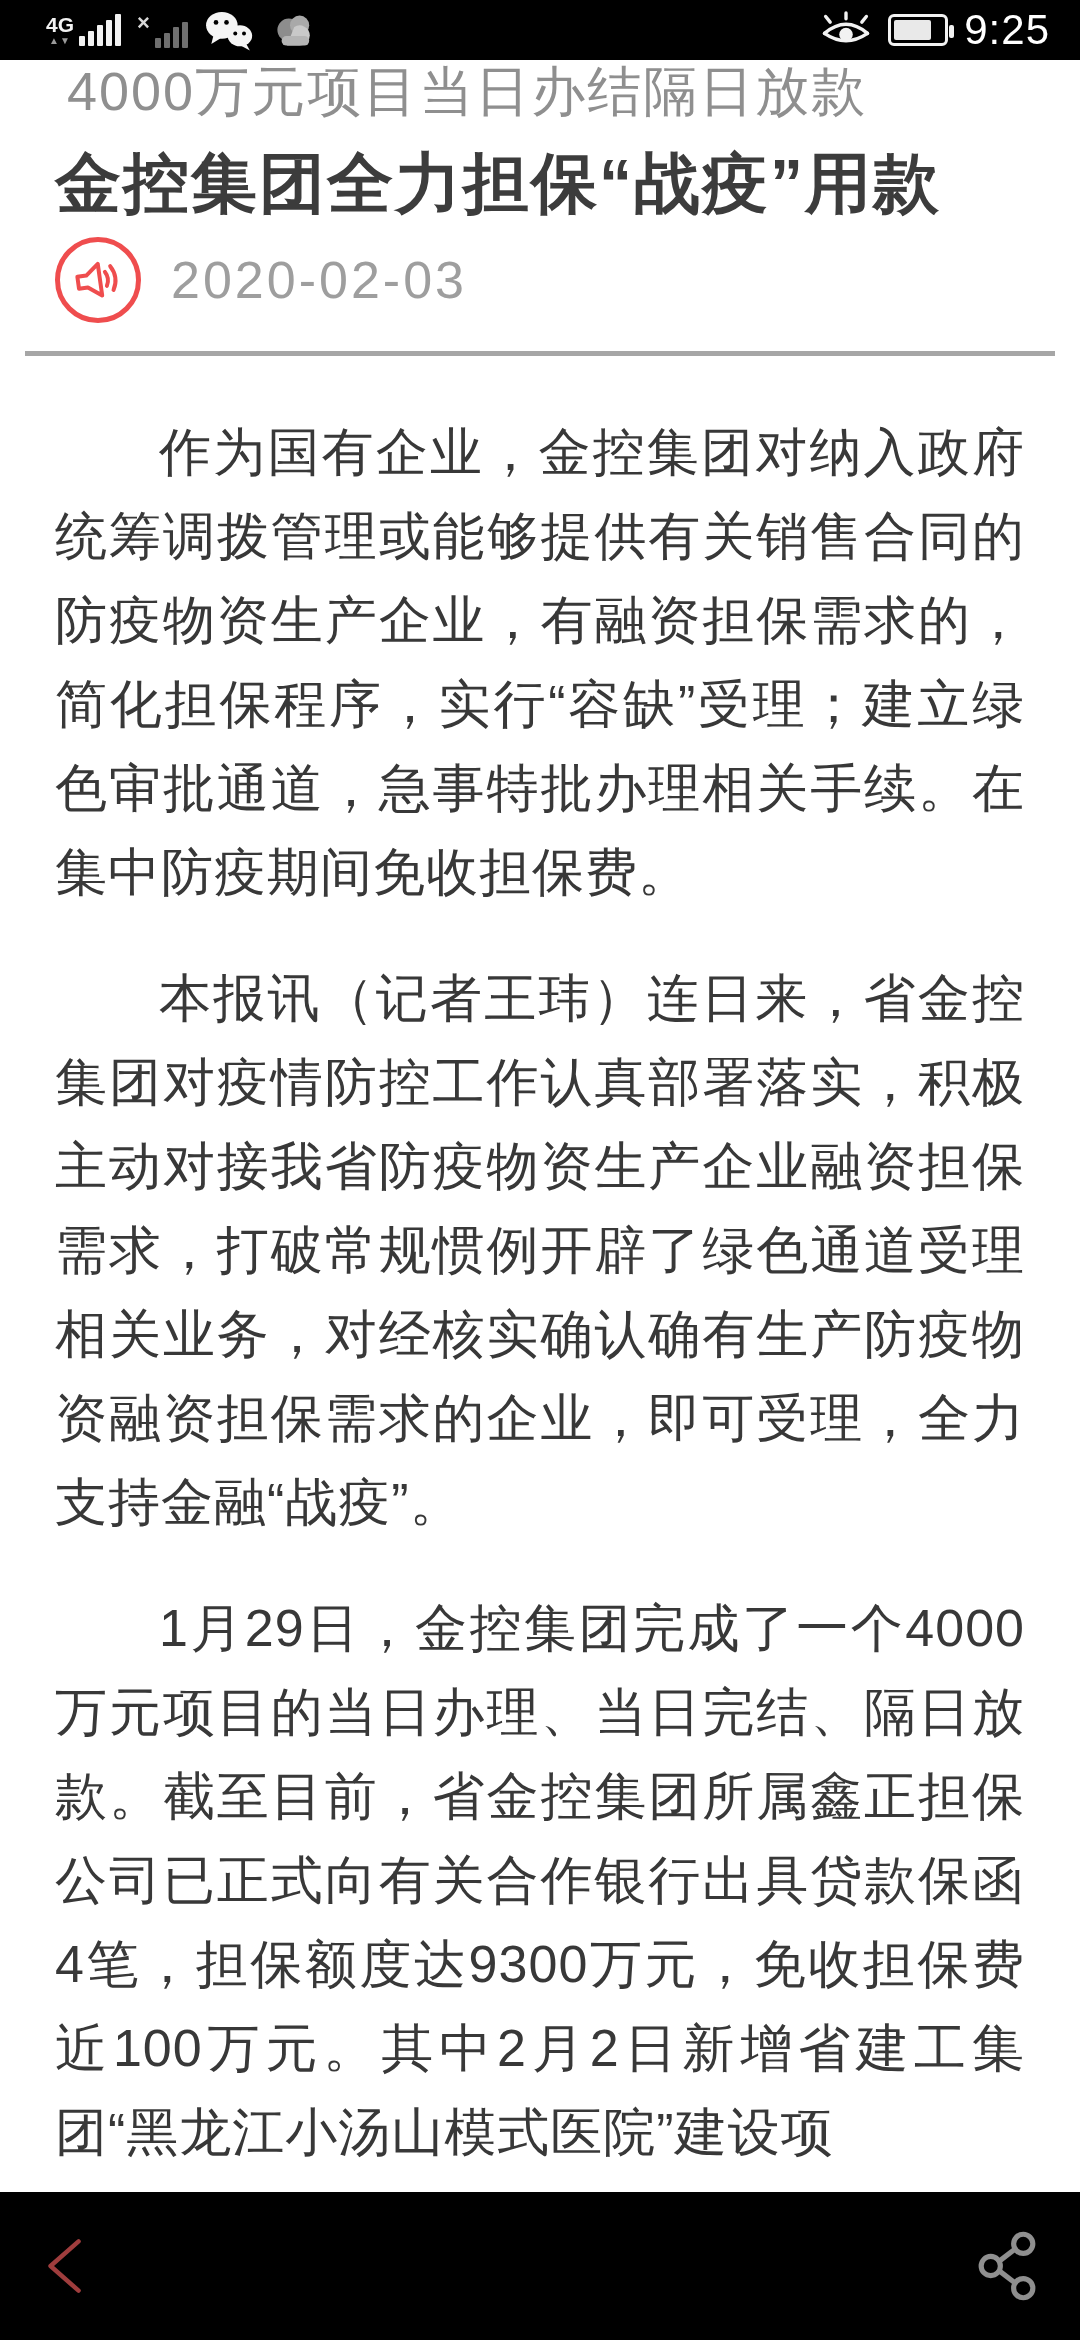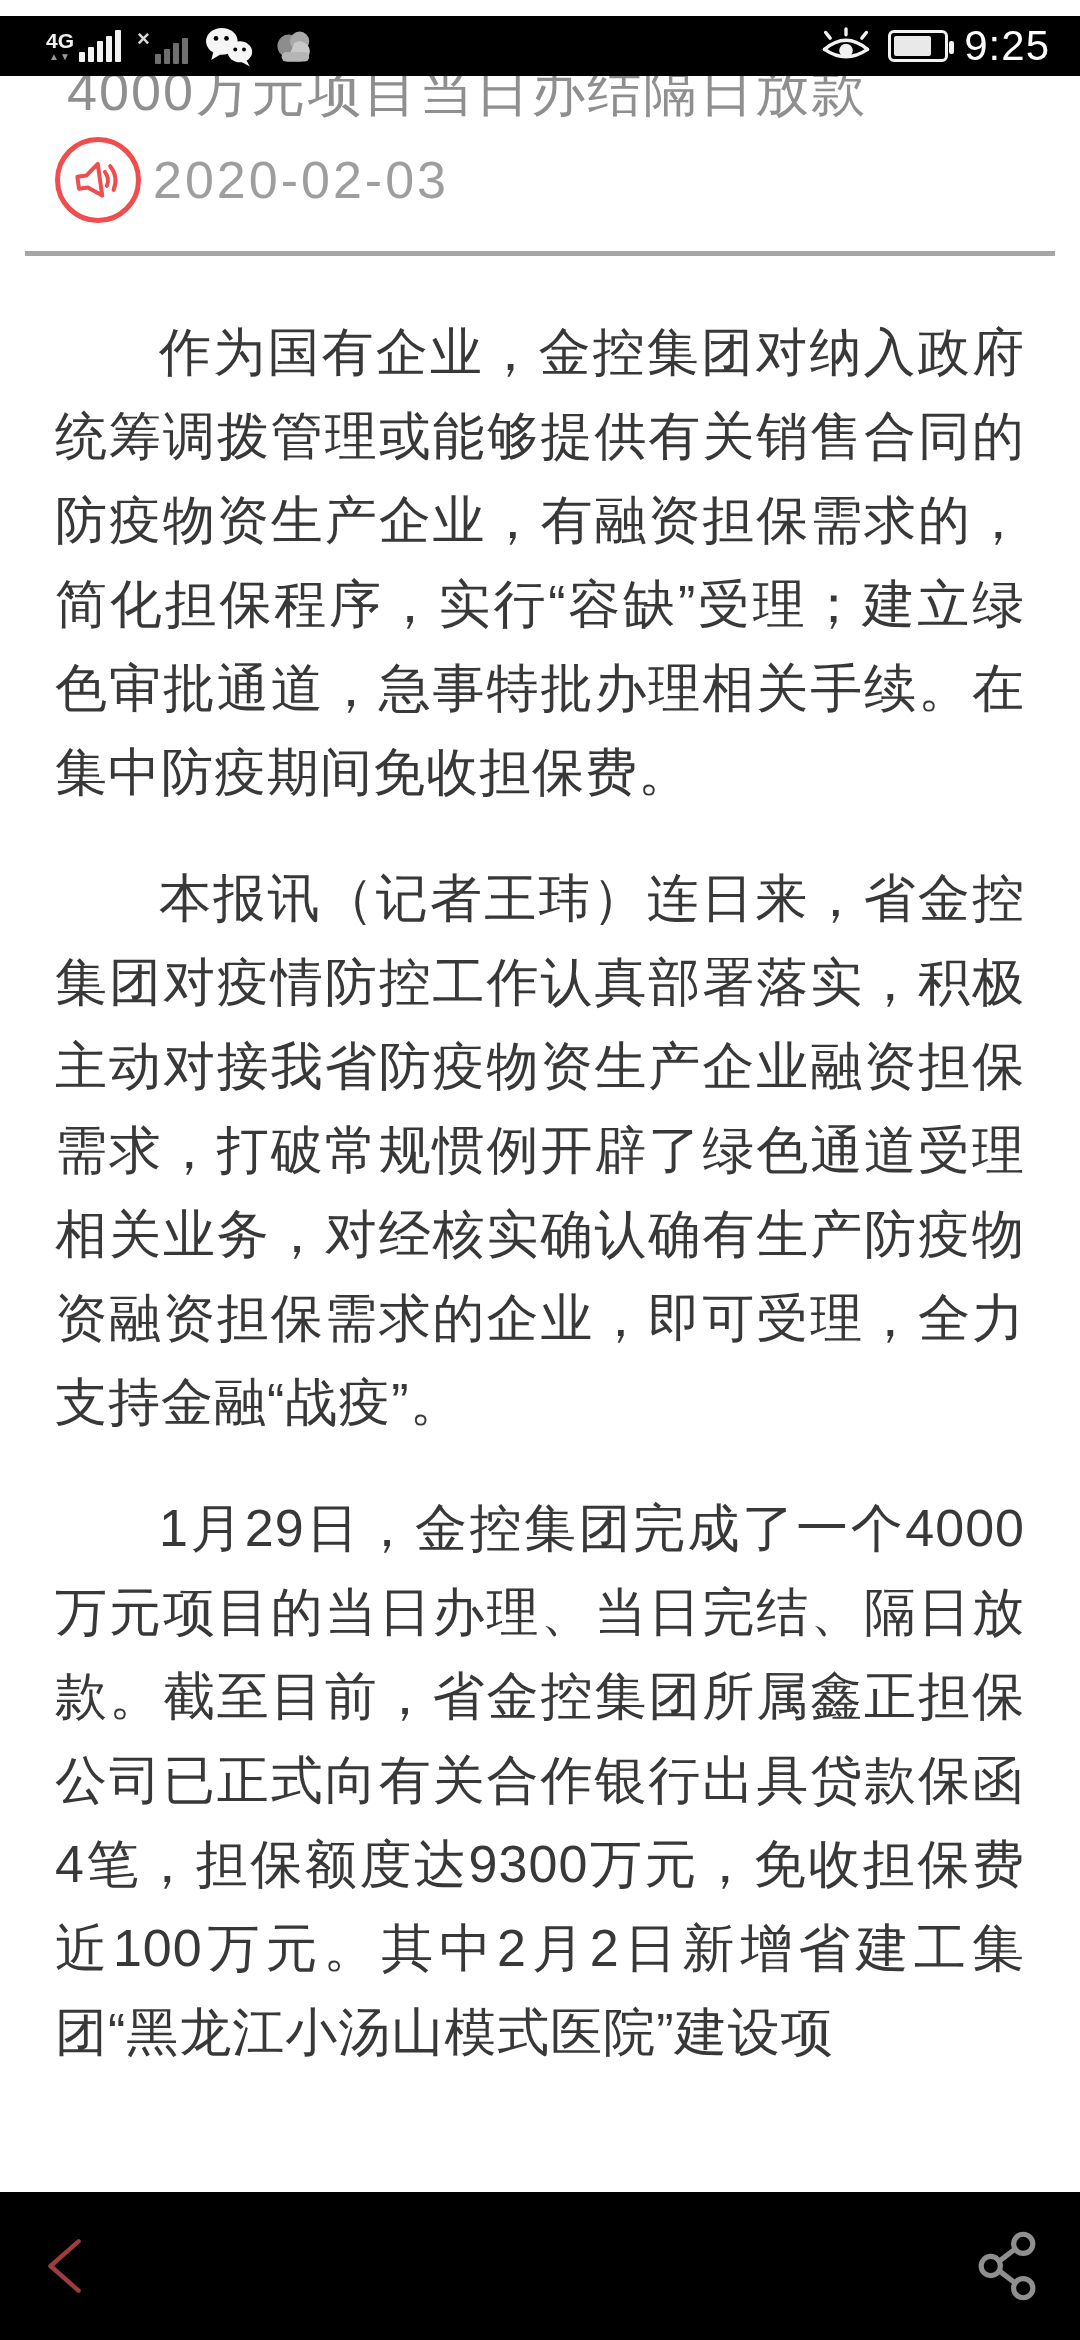--- a/index.html
+++ b/index.html
@@ -2,21 +2,21 @@
 <html><head>
 <meta charset="utf-8">
 <style>
   html,body{margin:0;padding:0;background:#000;}
   .screen{
     position:relative;width:1080px;height:2340px;background:#ffffff;
     overflow:hidden;font-family:"Liberation Sans","DejaVu Sans",sans-serif;
   }
   
   .status-bar{
-    position:absolute;top:16px;left:0;width:100%;height:60px;background:#000;
+    position:absolute;top:0;left:0;width:100%;height:60px;background:#000;
     display:flex;justify-content:space-between;align-items:center;
     box-sizing:border-box;padding:0 30px 0 46px;
   }
   .sb-left,.sb-right{display:flex;align-items:center;gap:16px;}
   .net{display:flex;align-items:flex-end;gap:5px;}
   .net-meta{display:flex;flex-direction:column;align-items:center;line-height:1;}
   .net-label{color:#f2f2f2;font-size:21px;font-weight:bold;}
   .net-arrows{color:#9a9a9a;font-size:10px;letter-spacing:1px;margin-top:1px;}
   .bars{display:flex;align-items:flex-end;gap:3px;}
   .bars span{width:6px;background:#f2f2f2;display:block;border-radius:1px;}
@@ -28,21 +28,21 @@
   .net.dim .bars span{background:#6f6f6f;}
   .no-sig{color:#d8d8d8;font-size:22px;font-weight:bold;line-height:1;margin-bottom:14px;}
   .sb-time{color:#fff;font-size:42px;letter-spacing:1px;}
   .battery{position:relative;width:60px;height:32px;border:3px solid #f2f2f2;border-radius:6px;box-sizing:border-box;}
   .battery .fill{position:absolute;left:3px;top:3px;bottom:3px;width:68%;background:#e9e9e9;border-radius:2px;}
   .battery .nub{position:absolute;right:-9px;top:8px;width:5px;height:13px;background:#f2f2f2;border-radius:2px;}
   
   .article{padding:0 55px;}
   .overline{margin-top:62px;font-size:54px;color:#8f8f8f;letter-spacing:2px;line-height:1.1;margin-left:12px;}
   .title{margin:26px 0 0 0;font-size:66px;font-weight:700;color:#3c3c3c;letter-spacing:2px;line-height:1.12;}
-  .meta{margin-top:16px;display:flex;align-items:center;gap:12px;}
+  .meta{margin-top:16px;display:flex;align-items:center;gap:30px;}
   .audio-btn{
     width:86px;height:86px;border-radius:50%;border:5px solid #ef4d4e;background:transparent;
     display:flex;align-items:center;justify-content:center;box-sizing:border-box;padding:0;cursor:pointer;
   }
   .audio-btn svg{transform:rotate(-8deg);}
   .date{font-size:52px;color:#9e9e9e;letter-spacing:3px;}
   .divider{height:5px;background:#a6a6a6;margin:28px -30px 0 -30px;}
   .body{margin-top:54px;}
   .body p{
     margin:0 0 42px 0;font-size:52px;line-height:84px;color:#383838;
@@ -115,20 +115,21 @@
       <div class="battery">
         <div class="fill"></div>
         <div class="nub"></div>
       </div>
       <span class="sb-time">9:25</span>
     </div>
   </header>
 
   <main class="article">
     <div class="overline">4000万元项目当日办结隔日放款</div>
+    <h1 class="title">金控集团全力担保“战疫”用款</h1>
     <div class="meta">
       <button class="audio-btn">
         <svg width="50" height="44" viewBox="0 0 50 44">
           <polygon points="5,16 14,16 27,6 27,38 14,28 5,28" fill="none" stroke="#ef4d4e" stroke-width="4" stroke-linejoin="round"></polygon>
           <path d="M33 15 Q37 22 33 29" fill="none" stroke="#ef4d4e" stroke-width="4" stroke-linecap="round"></path>
           <path d="M39 10 Q46 22 39 34" fill="none" stroke="#ef4d4e" stroke-width="4" stroke-linecap="round"></path>
         </svg>
       </button>
       <span class="date">2020-02-03</span>
     </div>

